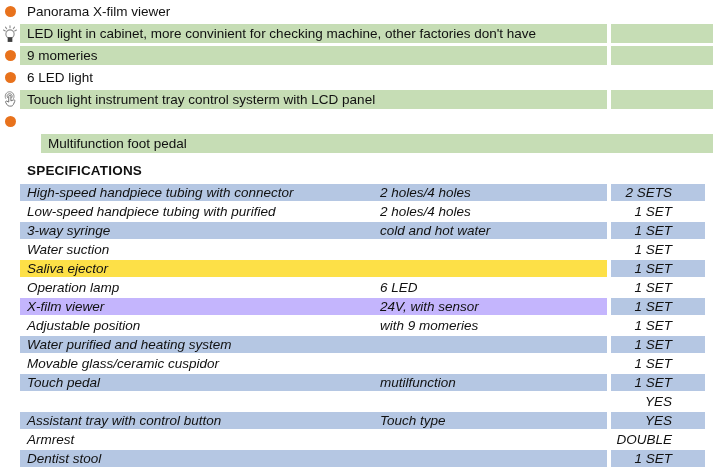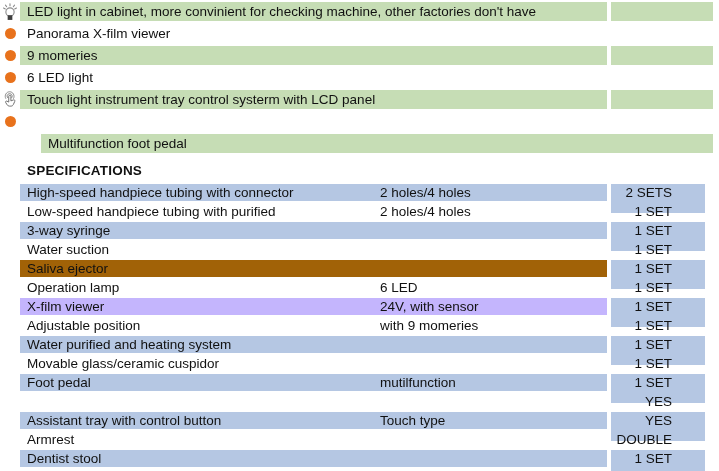--- a/index.html
+++ b/index.html
@@ -15,36 +15,43 @@
   .feature-main-cell { position: absolute; left: 20px; top: 0; width: 587px; height: 19px;
                        line-height: 19px; font-size: 13.5px; padding-left: 7px;
                        box-sizing: border-box; white-space: nowrap; overflow: hidden; }
   .feature-right-cell { position: absolute; left: 611px; top: 0; width: 102px; height: 19px; }
 
   
   .spec-heading { position: absolute; left: 27px; top: 163px; font-size: 13.5px;
                   font-weight: bold; letter-spacing: 0.2px; }
 
   
-  .spec-table { position: absolute; left: 0; top: 184px; width: 719px; }
+  .spec-table { position: absolute; left: 0; top: 184px; width: 719px; font-style: italic; }
   .spec-row { position: relative; height: 17px; margin-bottom: 2px; font-size: 13.5px; }
   .spec-main-cell { position: absolute; left: 20px; top: 0; width: 587px; height: 17px; line-height: 17px; }
   .spec-item { position: absolute; left: 7px; top: 0; white-space: nowrap; }
   .spec-detail { position: absolute; left: 360px; top: 0; white-space: nowrap; }
-  .spec-qty-cell { position: absolute; left: 611px; top: 0; width: 94px; height: 29px;
+  .spec-qty-cell { position: absolute; left: 611px; top: 0; width: 94px; height: 17px;
                    line-height: 17px; text-align: right; padding-right: 33px;
                    box-sizing: border-box; white-space: nowrap; }
 
   svg.glyph { display: block; }
 </style>
 </head>
 <body>
 
 <div id="page">
   <div class="features">
+      <div class="feature-row">
+        <div class="feature-icon-cell">
+          <span class="bullet-dot" style="background:#e8721c"></span>
+        </div>
+        <div class="feature-main-cell">Panorama X-film viewer</div>
+        <div class="feature-right-cell"></div>
+      </div>
       <div class="feature-row">
         <div class="feature-icon-cell">
           <svg class="glyph" width="18" height="18" viewBox="0 0 20 20">
             <g stroke="#8a8a8a" stroke-width="1.2" fill="none" stroke-linecap="round">
               <line x1="10" y1="0.8" x2="10" y2="3"></line>
               <line x1="5" y1="2.4" x2="6.3" y2="4.2"></line>
               <line x1="15" y1="2.4" x2="13.7" y2="4.2"></line>
               <line x1="2.8" y1="5.6" x2="4.8" y2="6.6"></line>
               <line x1="17.2" y1="5.6" x2="15.2" y2="6.6"></line>
               <circle cx="10" cy="10" r="4.6"></circle>
@@ -52,27 +59,20 @@
             <rect x="7.4" y="13.6" width="5.2" height="5.2" fill="#3f3f3f"></rect>
           </svg>
         </div>
         <div class="feature-main-cell" style="background: rgb(198, 221, 181);">LED light in cabinet, more convinient for checking machine, other factories don't have</div>
         <div class="feature-right-cell" style="background: rgb(198, 221, 181);"></div>
       </div>
       <div class="feature-row">
         <div class="feature-icon-cell">
           <span class="bullet-dot" style="background:#e8721c"></span>
         </div>
-        <div class="feature-main-cell">Panorama X-film viewer</div>
-        <div class="feature-right-cell"></div>
-      </div>
-      <div class="feature-row">
-        <div class="feature-icon-cell">
-          <span class="bullet-dot" style="background:#e8721c"></span>
-        </div>
         <div class="feature-main-cell" style="background: rgb(198, 221, 181);">9 momeries</div>
         <div class="feature-right-cell" style="background: rgb(198, 221, 181);"></div>
       </div>
       <div class="feature-row">
         <div class="feature-icon-cell">
           <span class="bullet-dot" style="background:#e8721c"></span>
         </div>
         <div class="feature-main-cell">6 LED light</div>
         <div class="feature-right-cell"></div>
       </div>
@@ -113,32 +113,33 @@
       <div class="spec-row">
         <div class="spec-main-cell">
           <span class="spec-item">Low-speed handpiece tubing with purified</span>
           <span class="spec-detail">2 holes/4 holes</span>
         </div>
         <div class="spec-qty-cell">1 SET</div>
       </div>
       <div class="spec-row">
         <div class="spec-main-cell" style="background: rgb(181, 199, 227);">
           <span class="spec-item">3-way syringe</span>
+          <span class="spec-detail">cold and hot water</span>
         </div>
         <div class="spec-qty-cell" style="background: rgb(181, 199, 227);">1 SET</div>
       </div>
       <div class="spec-row">
         <div class="spec-main-cell">
           <span class="spec-item">Water suction</span>
           <span class="spec-detail"></span>
         </div>
         <div class="spec-qty-cell">1 SET</div>
       </div>
       <div class="spec-row">
-        <div class="spec-main-cell" style="background: #a16207;">
+        <div class="spec-main-cell" style="background: #fde047;">
           <span class="spec-item">Saliva ejector</span>
           <span class="spec-detail"></span>
         </div>
         <div class="spec-qty-cell" style="background: rgb(181, 199, 227);">1 SET</div>
       </div>
       <div class="spec-row">
         <div class="spec-main-cell">
           <span class="spec-item">Operation lamp</span>
           <span class="spec-detail">6 LED</span>
         </div>
@@ -167,21 +168,21 @@
       </div>
       <div class="spec-row">
         <div class="spec-main-cell">
           <span class="spec-item">Movable glass/ceramic cuspidor</span>
           <span class="spec-detail"></span>
         </div>
         <div class="spec-qty-cell">1 SET</div>
       </div>
       <div class="spec-row">
         <div class="spec-main-cell" style="background: rgb(181, 199, 227);">
-          <span class="spec-item">Foot pedal</span>
+          <span class="spec-item">Touch pedal</span>
           <span class="spec-detail">mutilfunction</span>
         </div>
         <div class="spec-qty-cell" style="background: rgb(181, 199, 227);">1 SET</div>
       </div>
       <div class="spec-row">
         <div class="spec-qty-cell">YES</div>
       </div>
       <div class="spec-row">
         <div class="spec-main-cell" style="background: rgb(181, 199, 227);">
           <span class="spec-item">Assistant tray with control button</span>

